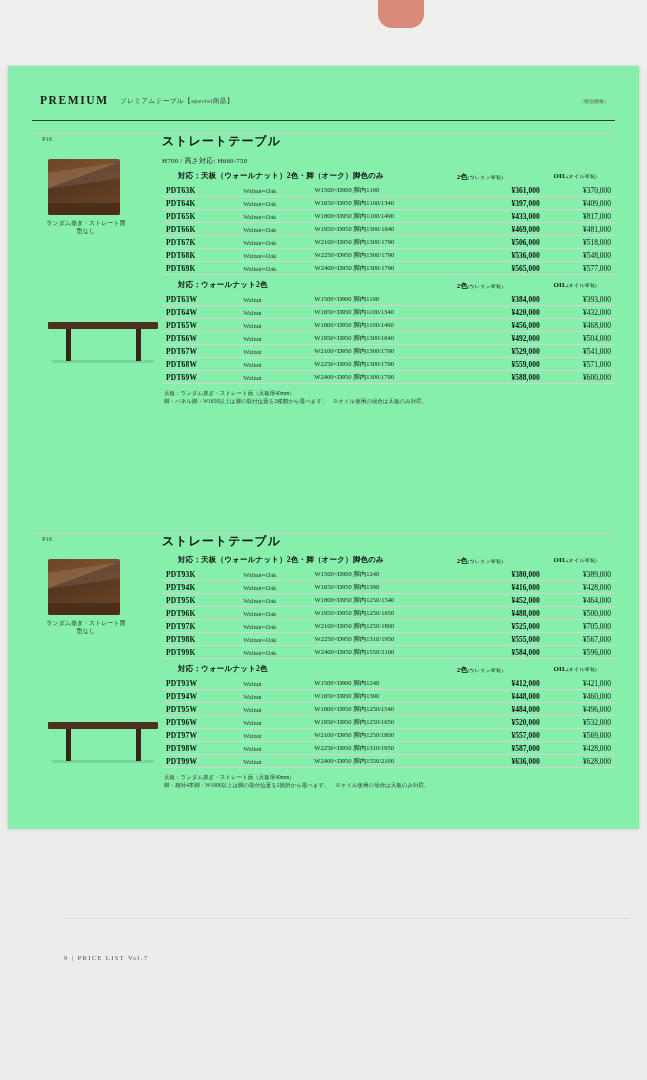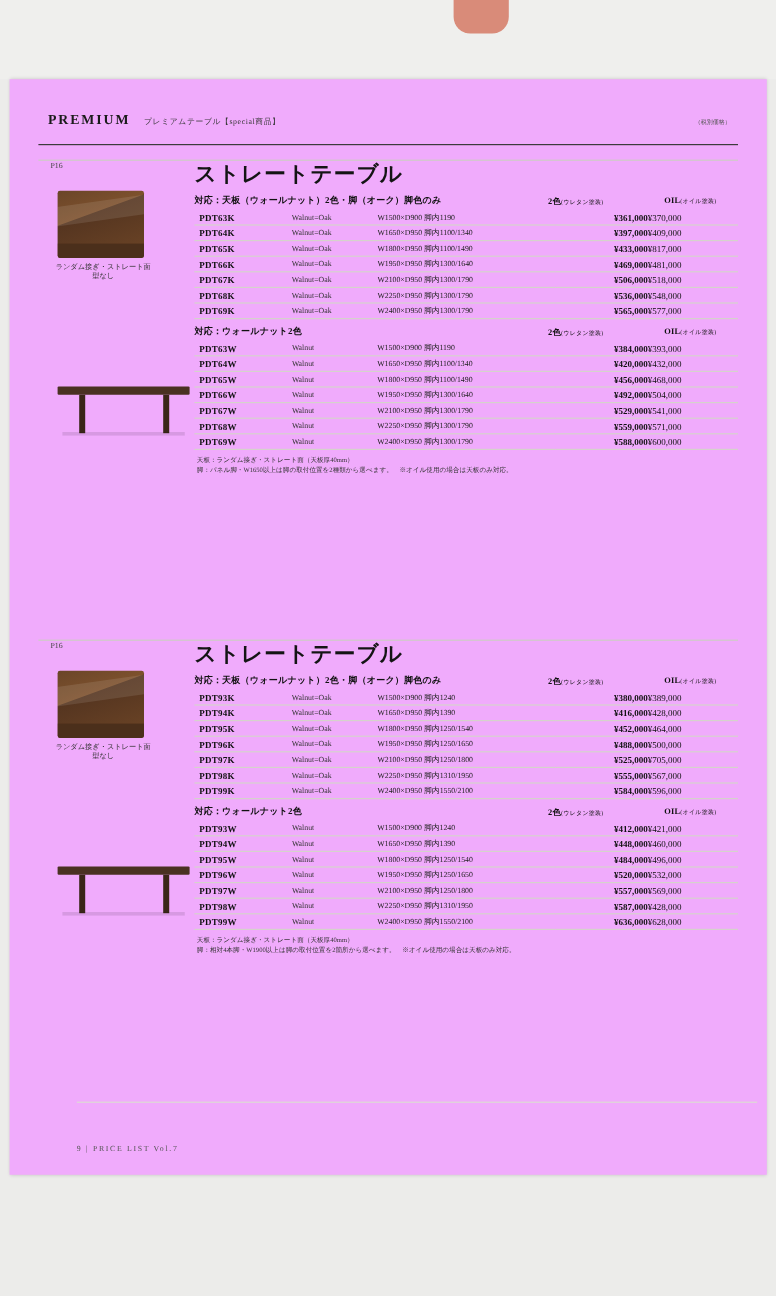--- a/index.html
+++ b/index.html
@@ -1,20 +1,20 @@
 <!DOCTYPE html>
 <html><head>
 <meta charset="utf-8">
 <style>
   html,body{margin:0;padding:0;background:#e9e9e9;}
   body{width:647px;height:1080px;font-family:"Liberation Serif", serif;overflow:hidden;}
   .page-bg{position:absolute;inset:0;background:#ececea;}
   .top-strip{position:absolute;left:0;top:0;width:647px;height:66px;background:#efefed;}
   .pink-shape{position:absolute;left:378px;top:0;width:46px;height:28px;background:#d98b79;border-radius:0 0 14px 14px;}
-  .sheet{position:absolute;left:8px;top:66px;width:631px;height:913px;background:#f0abfc;box-shadow:0 0 3px rgba(0,0,0,.18);}
+  .sheet{position:absolute;left:8px;top:66px;width:631px;height:763px;background:#86efac;box-shadow:0 0 3px rgba(0,0,0,.18);}
   .inner{position:absolute;left:24px;top:24px;width:583px;height:899px;}
 
   
   .hdr{position:relative;height:30px;border-bottom:1px solid #3b3b3b;}
   .hdr .premium{position:absolute;left:8px;top:4px;font-size:11.5px;font-weight:bold;letter-spacing:1.6px;color:#1b1b1b;}
   .hdr .jp{position:absolute;left:88px;top:7px;font-size:6.5px;letter-spacing:.5px;color:#3a3a3a;}
   .hdr .note{position:absolute;right:6px;top:8px;font-size:5px;color:#555;}
 
   .section{position:relative;margin-top:10px;}
   .pcode{position:absolute;left:10px;top:2px;font-size:6.5px;color:#444;}
@@ -23,36 +23,36 @@
   .thumb .edge{position:absolute;left:0;bottom:0;width:100%;height:12px;background:#4b2f1b;}
   .thumb .glare{position:absolute;left:-10%;top:8px;width:130%;height:16px;background:rgba(255,255,255,.10);transform:rotate(-8deg);}
   .tcap{position:absolute;left:8px;top:86px;width:92px;font-size:6px;line-height:1.35;color:#333;text-align:center;}
   .photo{position:absolute;left:16px;top:175px;width:110px;height:64px;}
   .photo .top{position:absolute;left:0;top:14px;width:110px;height:7px;background:#4a3122;border-radius:1px;}
   .photo .l1{position:absolute;left:18px;top:21px;width:5px;height:32px;background:#3a2618;}
   .photo .l2{position:absolute;left:88px;top:21px;width:5px;height:32px;background:#3a2618;}
   .photo .shadow{position:absolute;left:4px;top:52px;width:102px;height:3px;background:rgba(0,0,0,.10);}
 
   .content{position:absolute;left:130px;top:0;width:453px;}
-  .title{font-size:18px;font-weight:bold;letter-spacing:1px;color:#141414;font-family:Liberation Serif, serif;}
+  .title{font-size:12px;font-weight:bold;letter-spacing:1px;color:#141414;font-family:Liberation Serif, serif;}
   .subline{font-size:7px;color:#222;margin-top:6px;letter-spacing:.2px;}
   .optline{font-size:7.5px;color:#111;margin-top:5px;font-weight:bold;letter-spacing:.2px;position:relative;height:11px;}
-  .optline .lbl{position:absolute;left:0;top:0;}
+  .optline .lbl{position:absolute;left:16px;top:0;}
   .optline .c2{position:absolute;right:112px;top:1px;font-size:7px;}
   .optline .c2 small{font-size:5px;font-weight:normal;}
   .optline .oil{position:absolute;right:18px;top:1px;font-size:7px;}
   .optline .oil small{font-size:5px;font-weight:normal;}
 
   table{border-collapse:collapse;width:453px;margin-top:2px;}
   td{font-size:7.5px;color:#111;padding:1.5px 0;border-bottom:1px solid #d6d2cc;}
   td.code{font-weight:bold;width:78px;padding-left:4px;letter-spacing:.2px;}
   td.mat{width:72px;font-size:6.5px;color:#333;}
   td.size{width:150px;font-size:6.5px;color:#222;}
   td.p1{width:78px;text-align:right;font-size:7.5px;font-weight:bold;}
-  td.p2{width:72px;padding-right:4px;font-size:7.5px;}
+  td.p2{width:72px;text-align:right;padding-right:4px;font-size:7.5px;}
 
   .foot{font-size:5.5px;color:#333;line-height:1.5;margin-top:5px;padding-left:2px;}
   .divider{border-top:1px solid #cfcbc5;margin-top:12px;}
   .pagefoot{position:absolute;left:32px;bottom:28px;font-size:6.5px;letter-spacing:1.4px;color:#555;}
   .thin-sep{position:absolute;left:32px;bottom:70px;width:567px;border-top:1px solid #dedad4;}
 </style>
 </head>
 <body>
 
 <div class="page-bg"></div>
@@ -77,20 +77,21 @@
           </div>
     <div class="tcap">ランダム接ぎ・ストレート面<br>型なし</div>
     <div class="photo">
             <div class="top"></div>
             <div class="l1"></div>
             <div class="l2"></div>
             <div class="shadow"></div>
           </div>
     <div class="content">
       <div class="title">ストレートテーブル</div>
+      <div class="subline">H700 / 高さ対応: H660-750</div>
       <div class="optline">
       <span class="lbl">対応：天板（ウォールナット）2色・脚（オーク）脚色のみ</span>
       <span class="c2">2色<small>(ウレタン塗装)</small></span>
       <span class="oil">OIL<small>(オイル塗装)</small></span>
     </div>
     <table>
               <tbody>
                 <tr>
       <td class="code">PDT63K</td>
       <td class="mat">Walnut=Oak</td>

